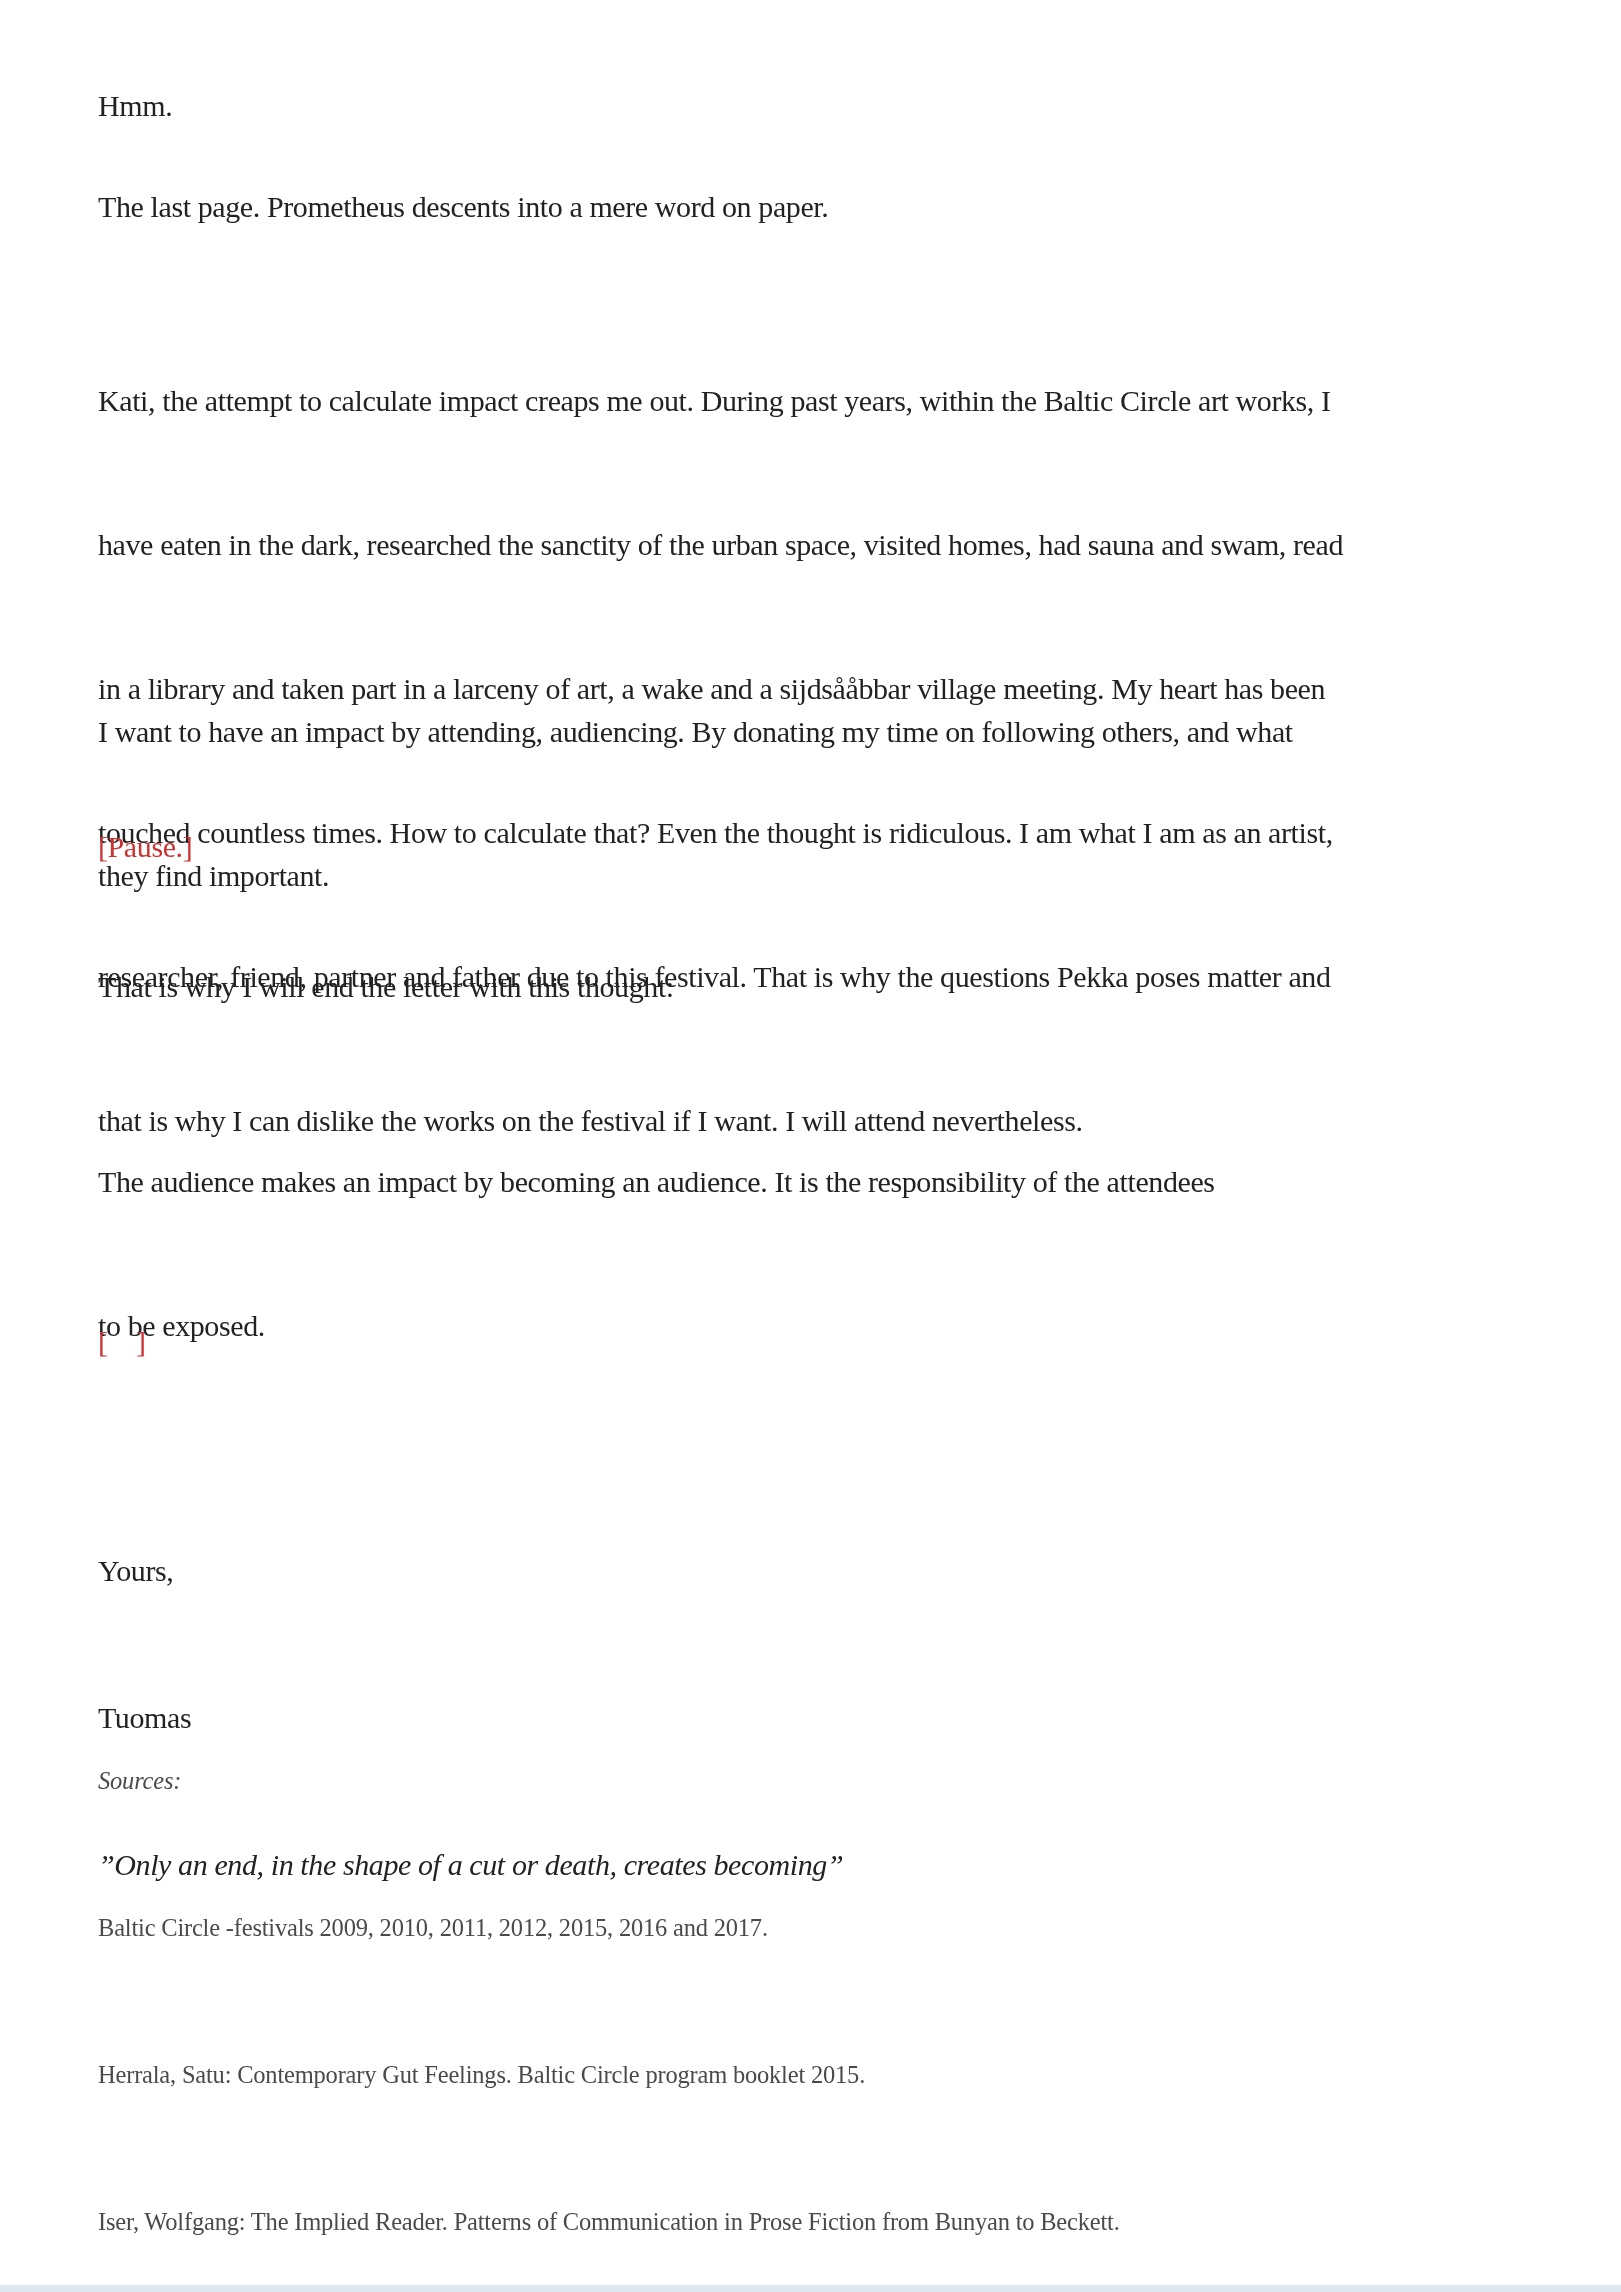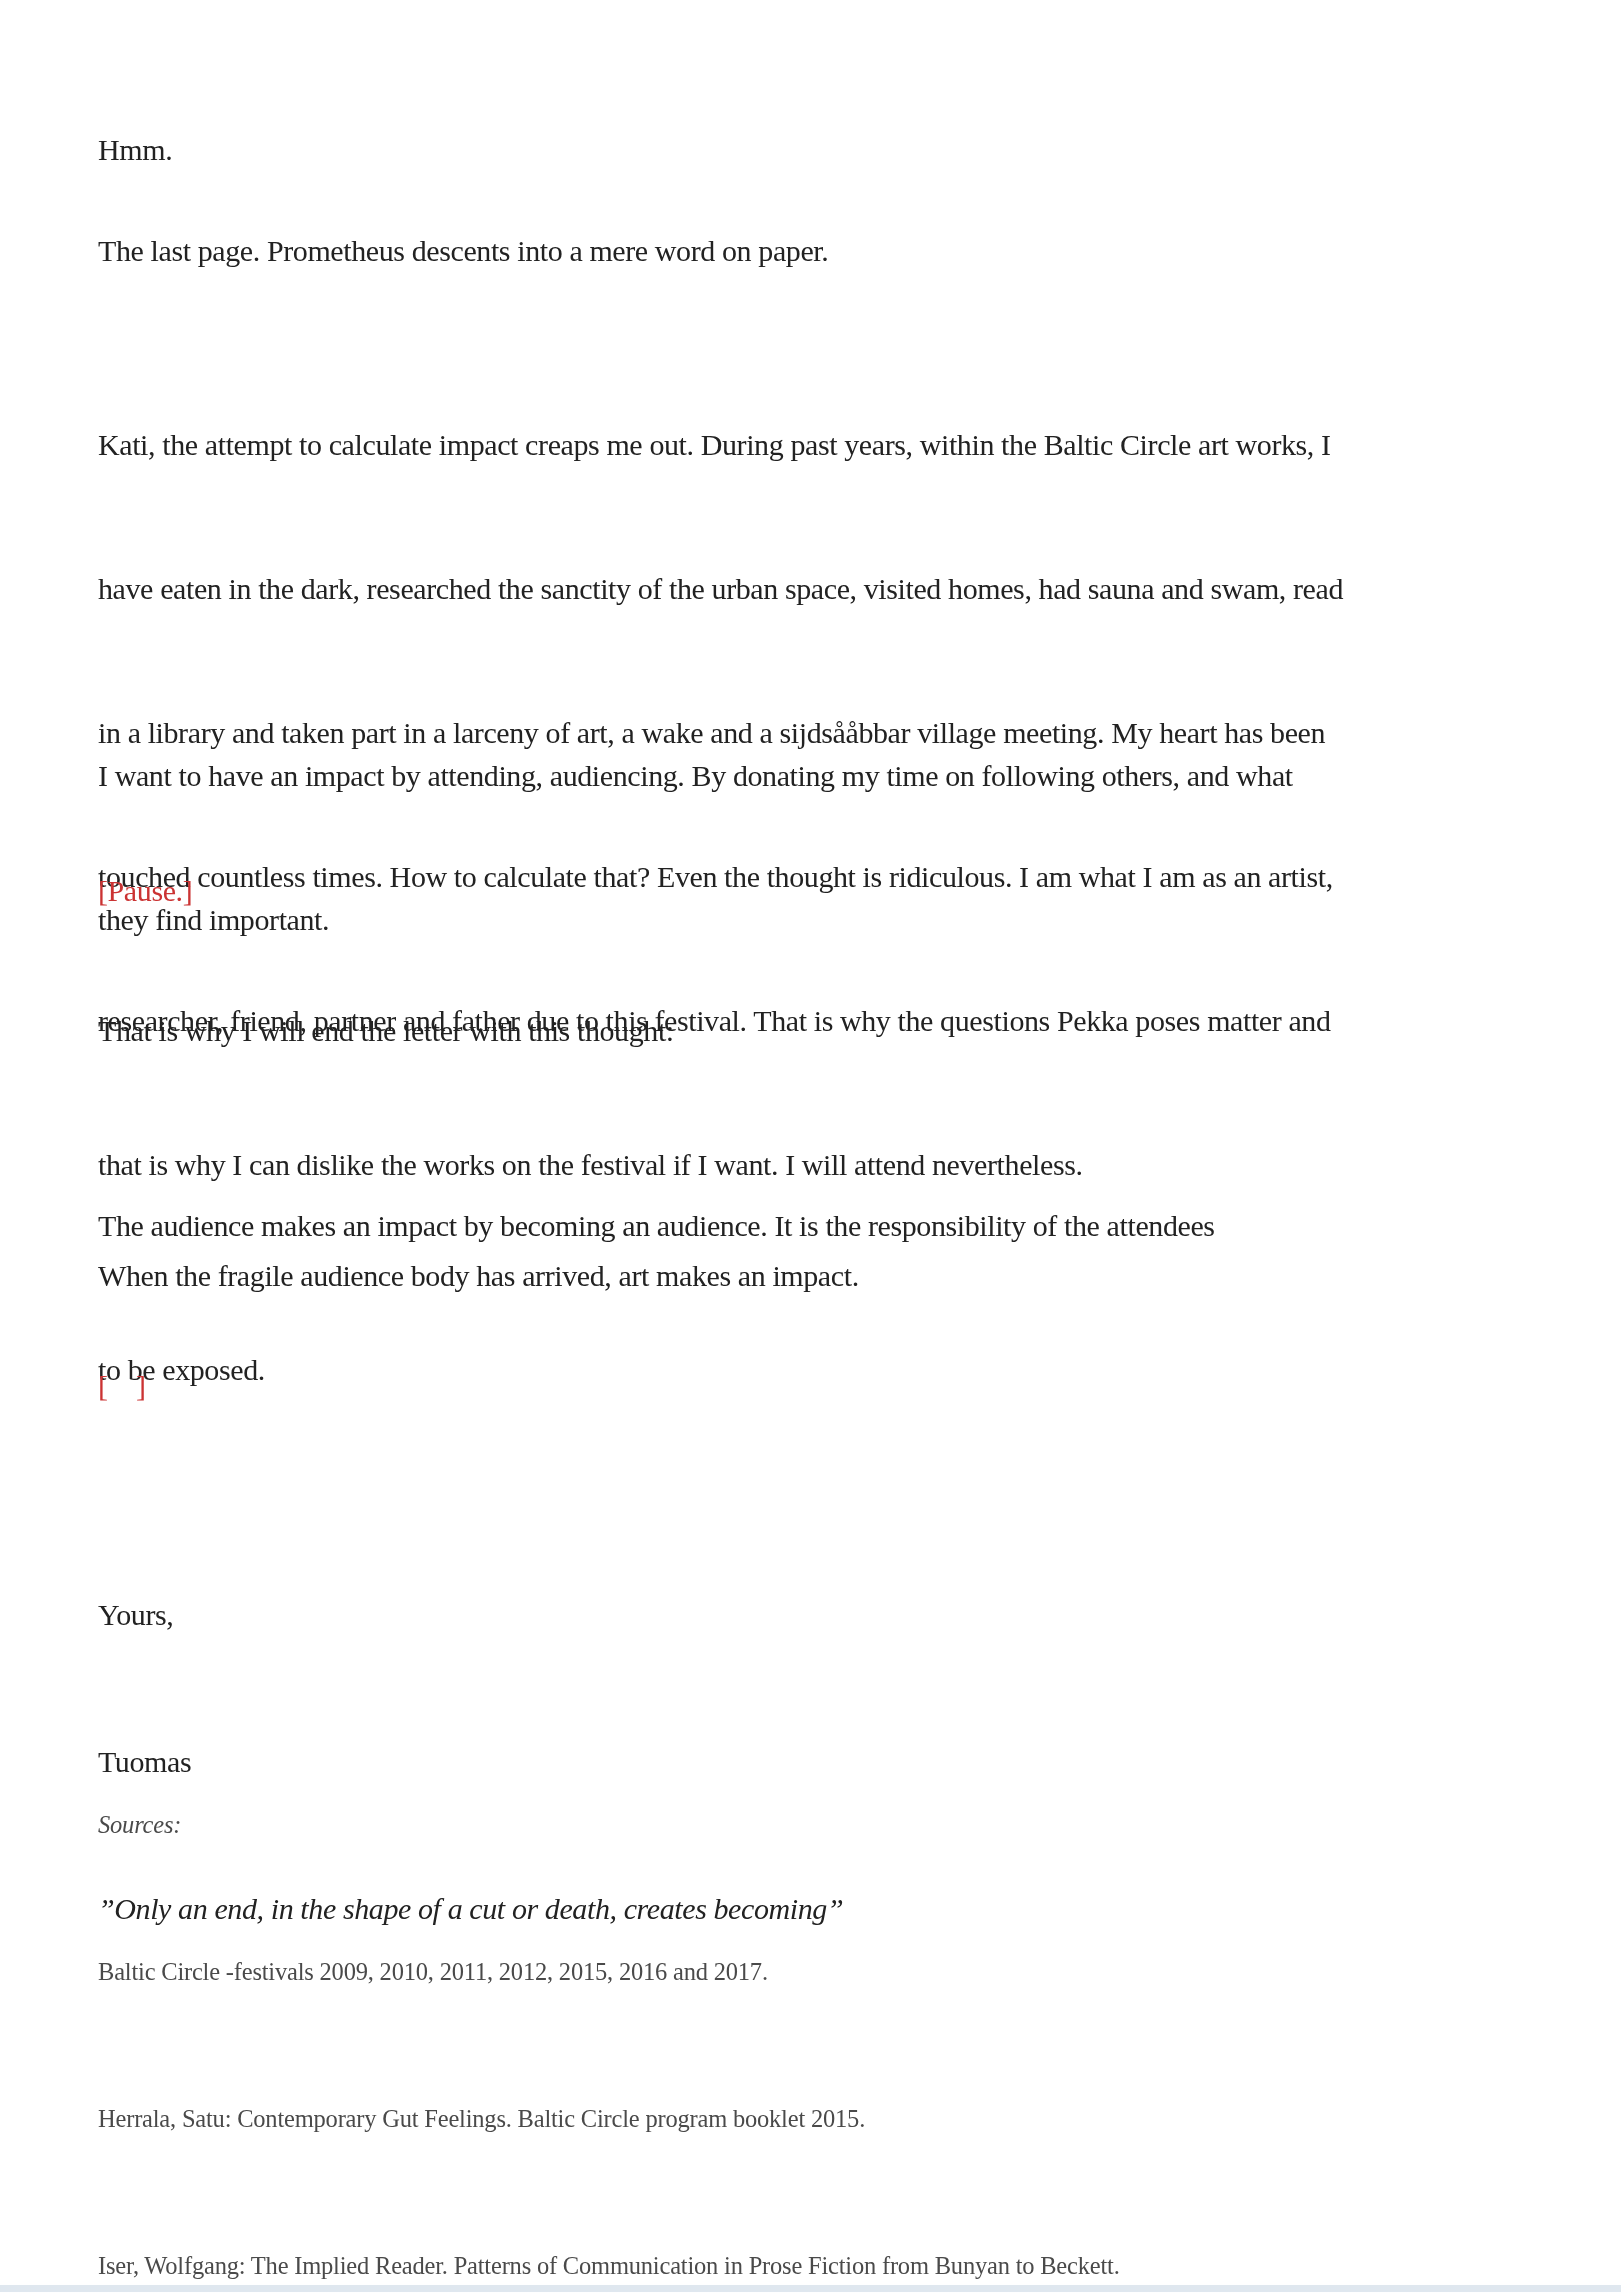--- a/index.html
+++ b/index.html
@@ -18,21 +18,20 @@
     overflow:hidden;
   }
   .block{
     position:absolute;
     left:98px;
     color:var(--body-text);
     font-size:30px;
     line-height:48px;
     letter-spacing:-0.4px;
     white-space:pre;
-    margin-top:44px;
   }
   .line{display:block;}
   .red{color:var(--accent-red);}
   .italic{font-style:italic;}
   .signoff{line-height:49px;}
   .sources{
     font-size:24.5px;
     line-height:49px;
     letter-spacing:-0.2px;
     color:var(--sources-text);
@@ -70,21 +69,20 @@
 
   <div class="block red" style="top:823px">[Pause.]</div>
 
   <div class="block" style="top:963px">That is why I will end the letter with this thought:</div>
 
   <div class="block" style="top:1062px">
     <span class="line">The audience makes an impact by becoming an audience. It is the responsibility of the attendees</span>
     <span class="line">to be exposed.</span>
   </div>
 
-  <div class="block" style="top:1208px">When the fragile audience body has arrived, art makes an impact.</div>
 
   <div class="block red" style="top:1318px">[    ]</div>
 
   <div class="block signoff" style="top:1448px">
     <span class="line">Yours,</span>
     <span class="line">Tuomas</span>
     <span class="line italic">”Only an end, in the shape of a cut or death, creates becoming”</span>
   </div>
 
   <div class="block sources" style="top:1658px">

